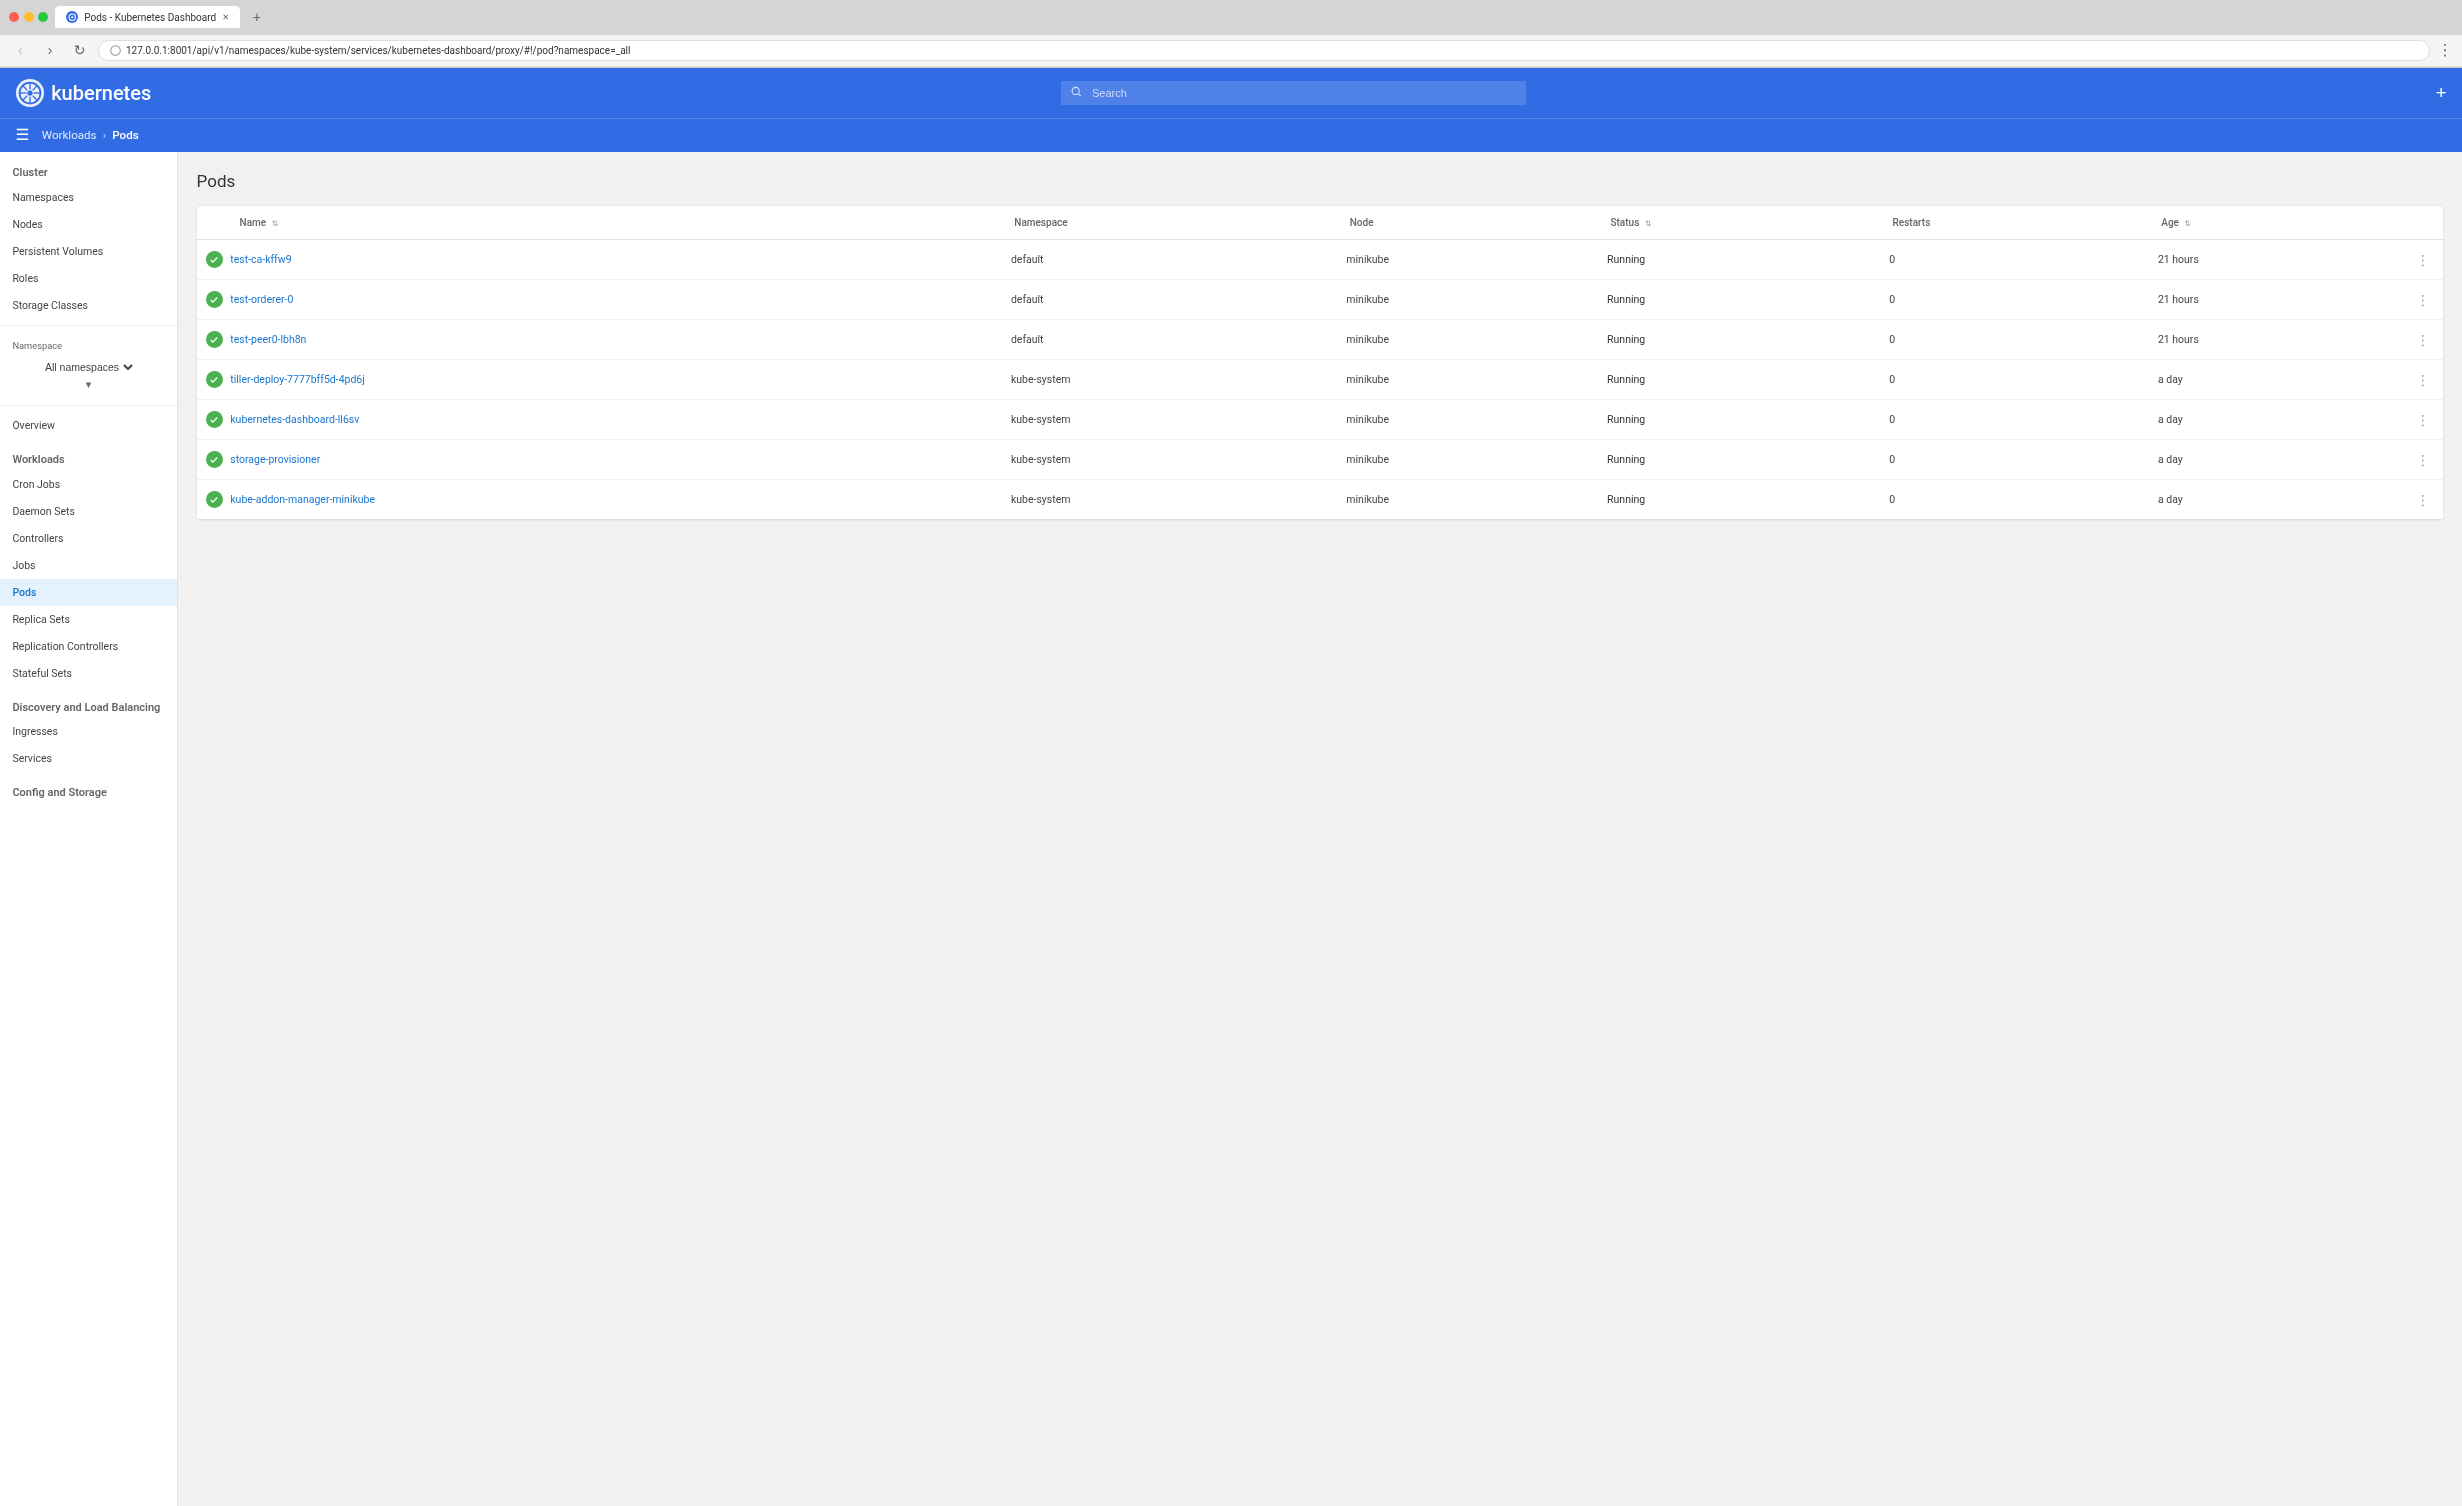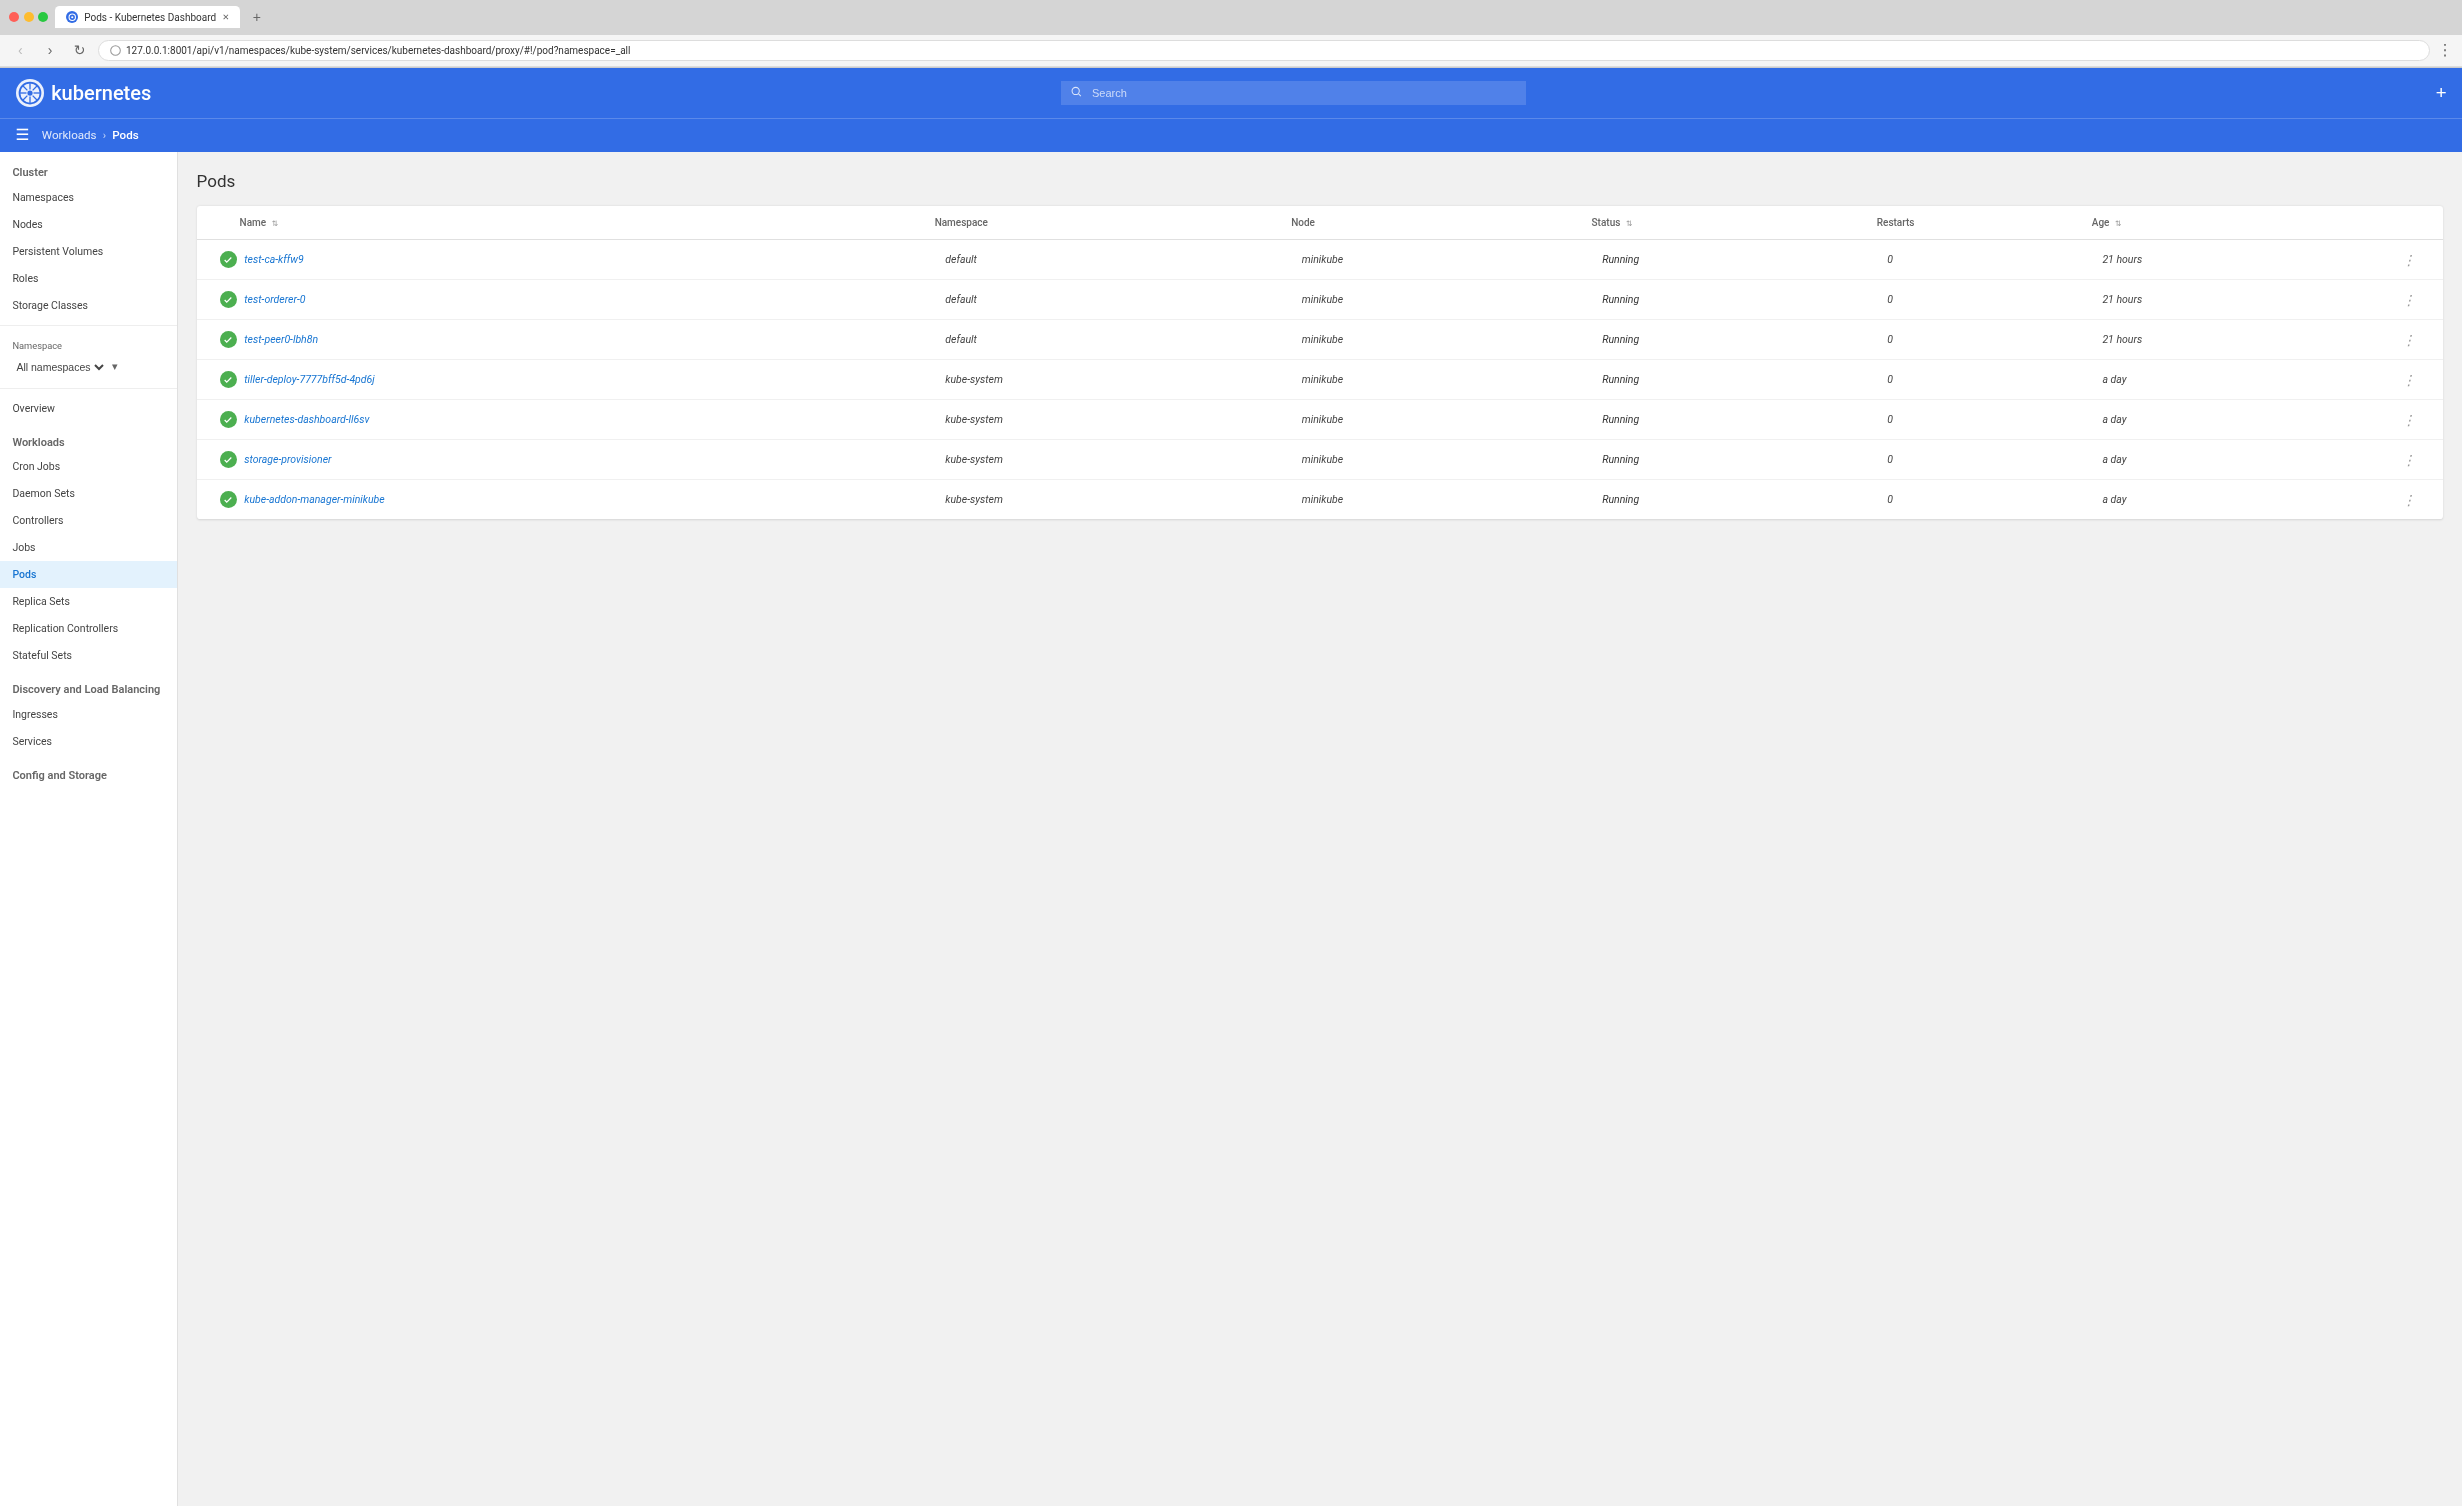--- a/index.html
+++ b/index.html
@@ -57,21 +57,21 @@
     .main-content { flex: 1; overflow-y: auto; padding: 18.6px; }
     .page-title { font-size: 17px; font-weight: 400; color: #333; margin-bottom: 15.5px; }
     .card { background: white; border-radius: 3.1px; box-shadow: 0 0.8px 2.3px rgba(0,0,0,0.12); }
     .table-container { overflow-x: auto; }
     table { width: 100%; border-collapse: collapse; }
     thead tr { border-bottom: 1.5px solid #e0e0e0; }
     th { padding: 11px 12.4px; text-align: left; font-size: 10px; font-weight: 500; color: #666; white-space: nowrap; }
     th .sort-icon { display: inline-block; margin-left: 3.1px; font-size: 7.7px; color: #999; }
     tbody tr { border-bottom: 0.8px solid #f0f0f0; }
     tbody tr:last-child { border-bottom: none; }
-    td { padding: 11px 23px; font-size: 10.5px; color: #444; vertical-align: middle; font-style: italic; }
+    td { padding: 11px 9px; font-size: 10.5px; color: #444; vertical-align: middle; }
     .pod-link { color: #1976d2; text-decoration: none; font-size: 10.5px; }
     .status-running { color: #333; }
     .check-icon { width: 17px; height: 17px; background: #4caf50; border-radius: 50%; display: flex; align-items: center; justify-content: center; color: white; font-size: 10px; flex-shrink: 0; }
     .name-cell { display: flex; align-items: center; gap: 7.7px; }
     .row-menu { color: #999; font-size: 14px; cursor: pointer; padding: 1.5px 4.6px; }
     td:last-child { width: 31px; }
   </style>
 </head>
 <body>
 
@@ -154,21 +154,21 @@
     <a class="sidebar-item" href="#">Nodes</a>
     <a class="sidebar-item" href="#">Persistent Volumes</a>
     <a class="sidebar-item" href="#">Roles</a>
     <a class="sidebar-item" href="#">Storage Classes</a>
 
     <div class="sidebar-divider"></div>
 
     <div class="namespace-selector">
       <span style="font-size:9.3px;color:#666;display:block;margin-bottom:1.5px;">Namespace</span>
     </div>
-    <div style="padding: 0 12.4px 7.7px 12.4px; display:flex; align-items:center; gap:4.6px;">
+    <div style="padding: 0 12.4px 7.7px 12.4px; display:flex; align-items:center; gap:4.6px;flex-direction:column;">
       <select style="border:none;font-size:10.5px;color:#444;background:transparent;cursor:pointer;outline:none;">
         <option>All namespaces</option>
       </select>
       <span style="color:#666;">▾</span>
     </div>
 
     <div class="sidebar-divider"></div>
 
     <a class="sidebar-item" href="#">Overview</a>
 

